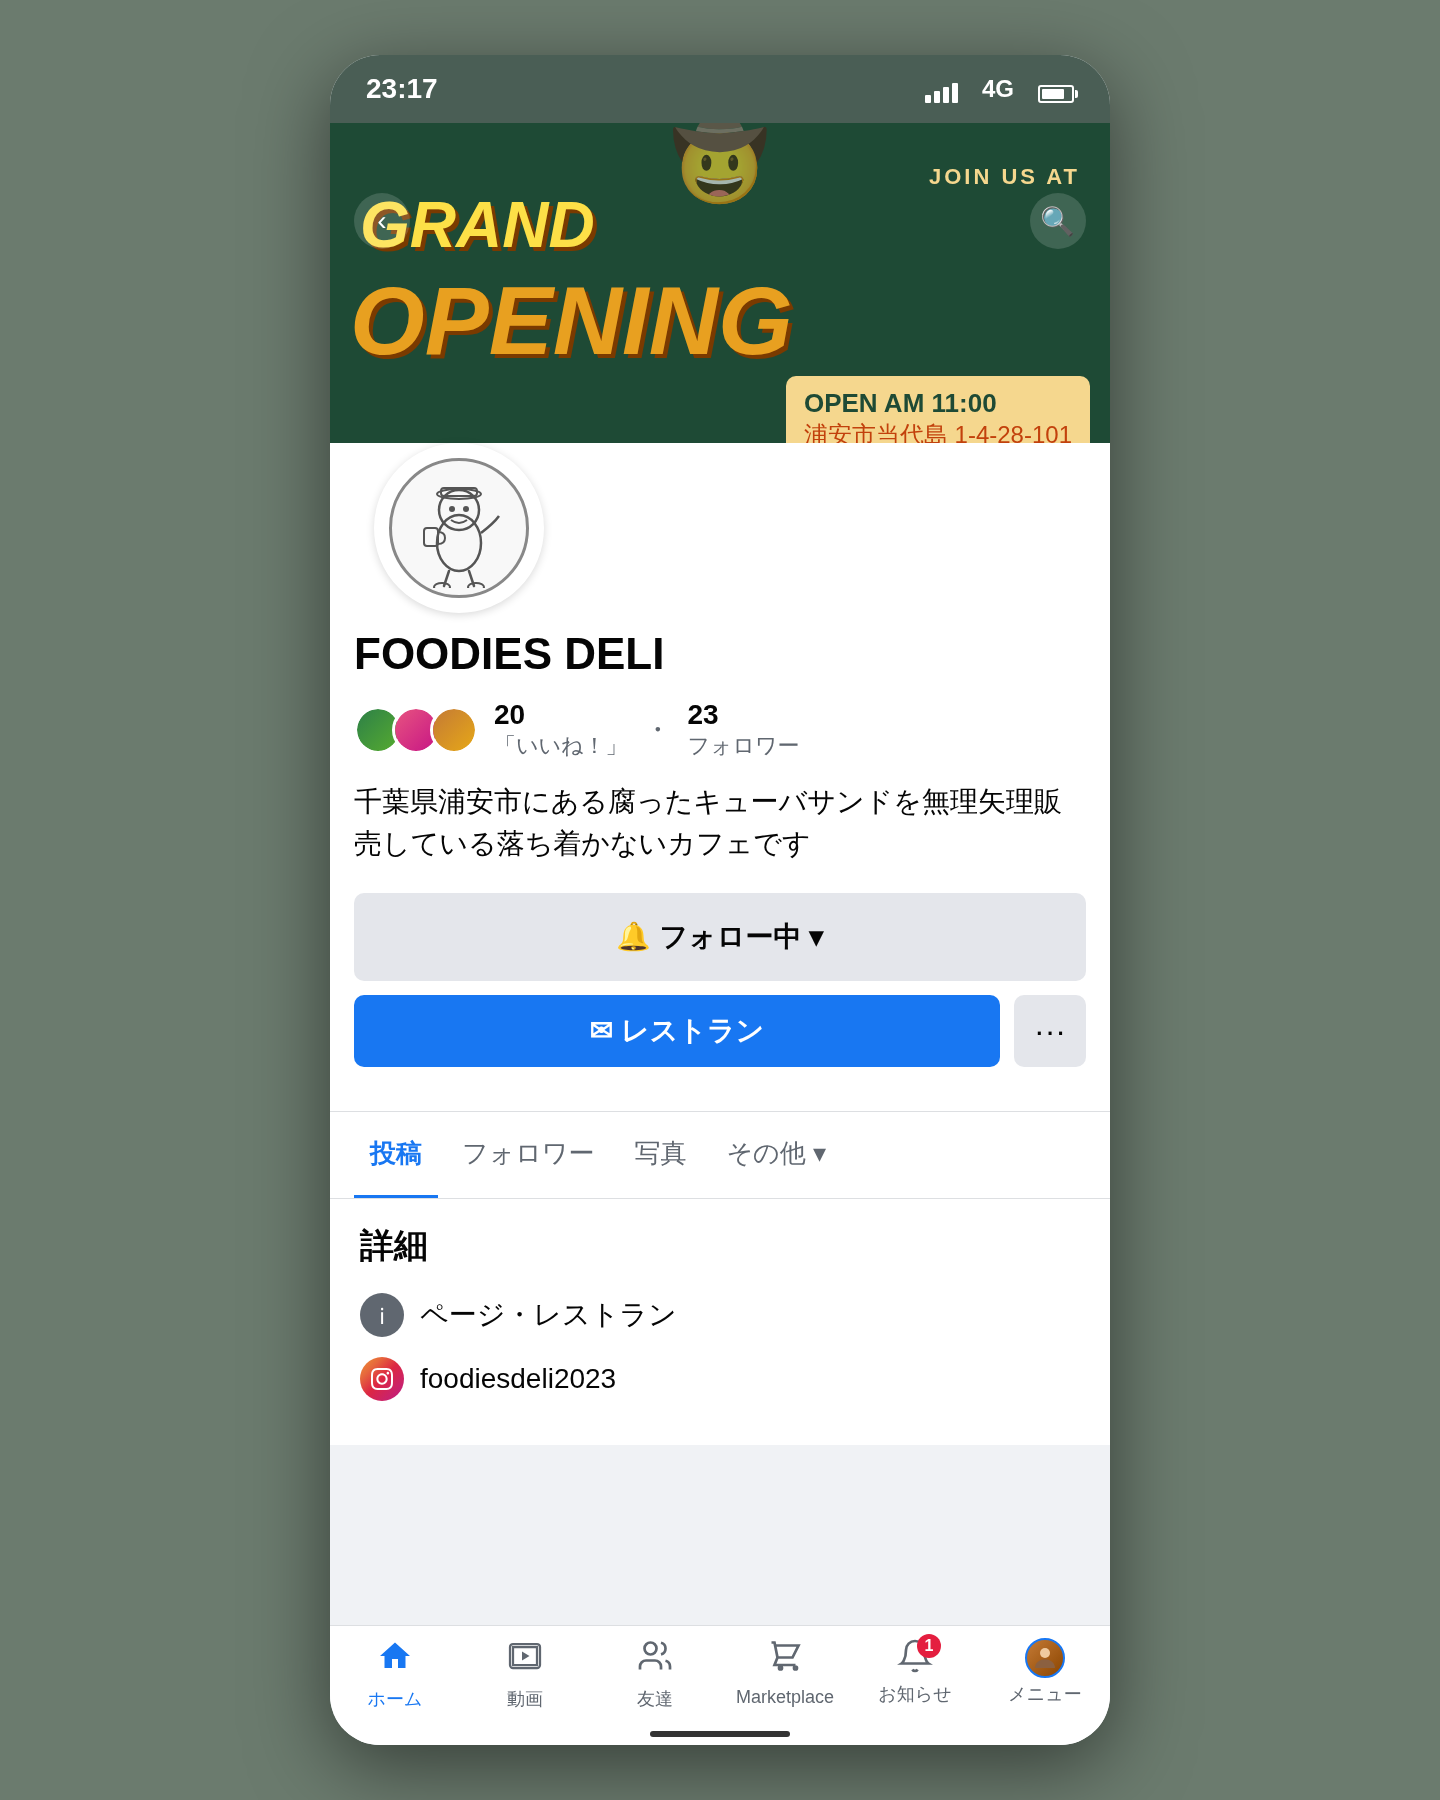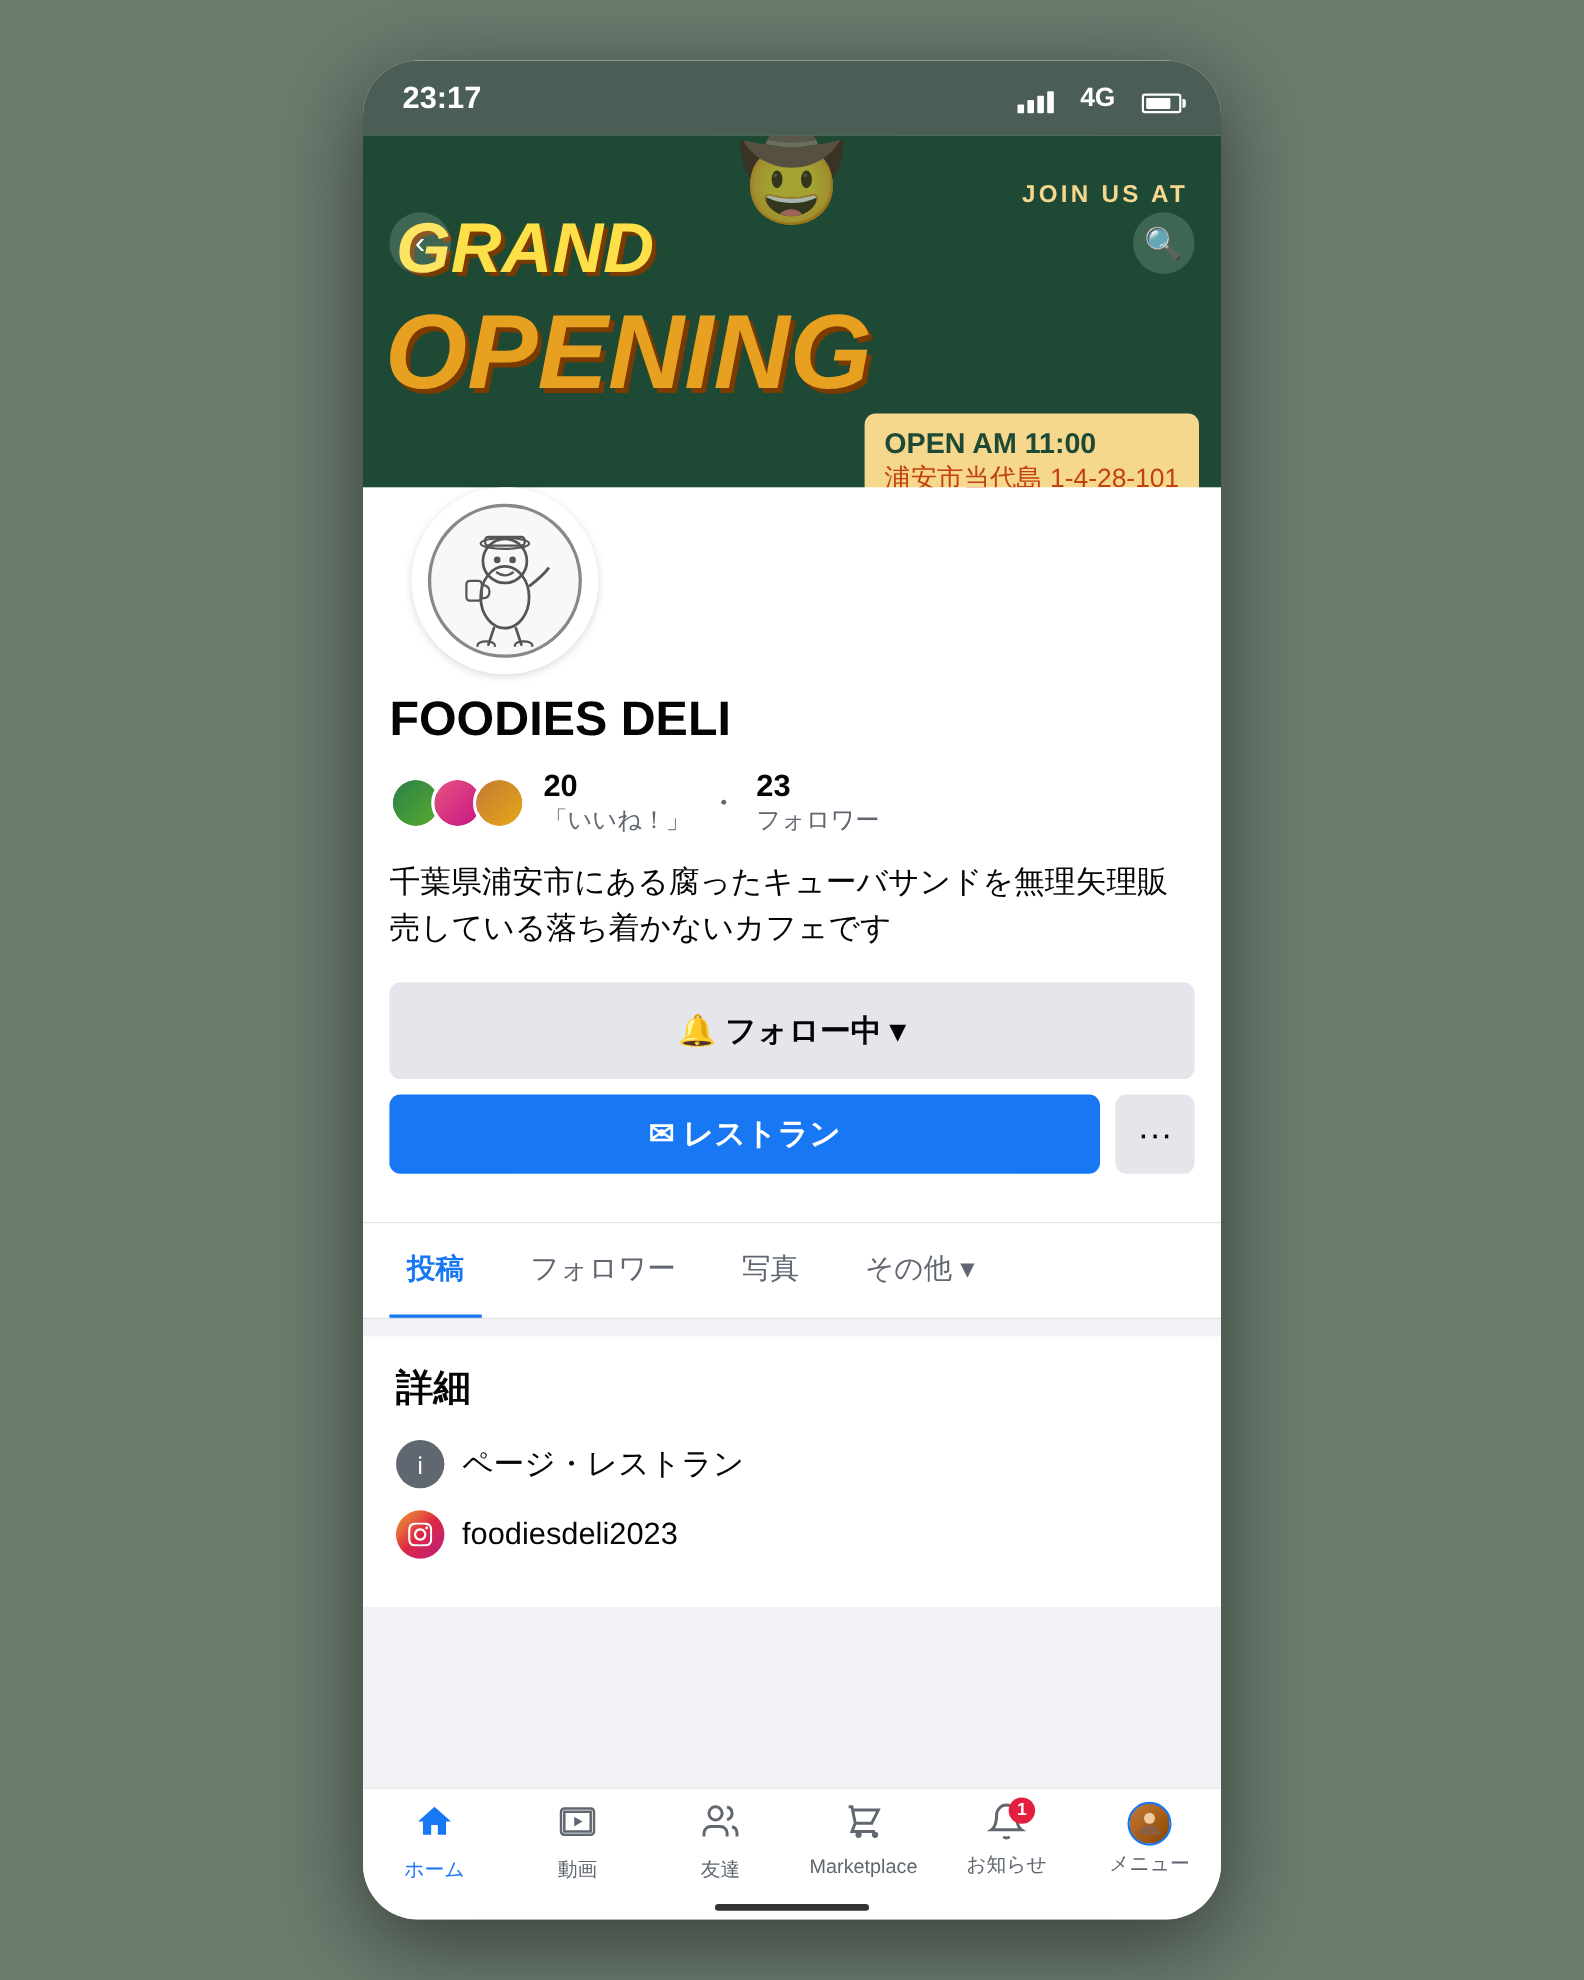--- a/index.html
+++ b/index.html
@@ -299,22 +299,21 @@
     }
 
     
     .page-tabs {
       background: white;
       border-top: 1px solid #dddfe2;
       border-bottom: 1px solid #dddfe2;
       display: flex;
       align-items: center;
       padding: 0 24px;
-      gap: 28px;
-      margin-bottom: 16px;
+      gap: 8px;
     }
 
     .tab-item {
       padding: 24px 16px;
       font-size: 26px;
       color: #606770;
       cursor: pointer;
       border-bottom: 3px solid transparent;
       white-space: nowrap;
     }

